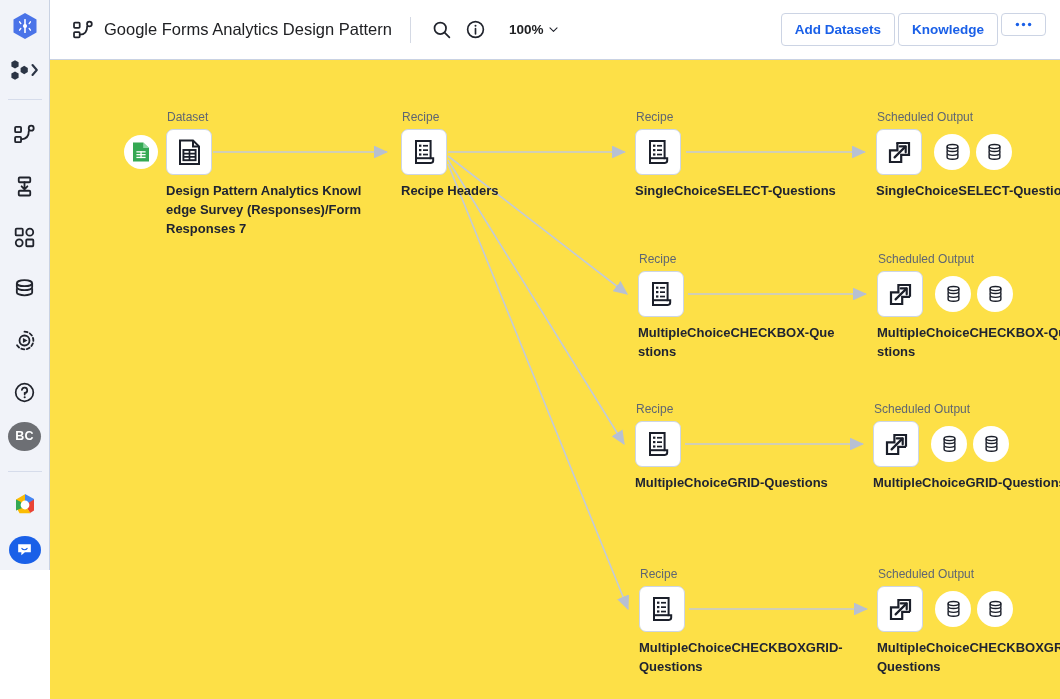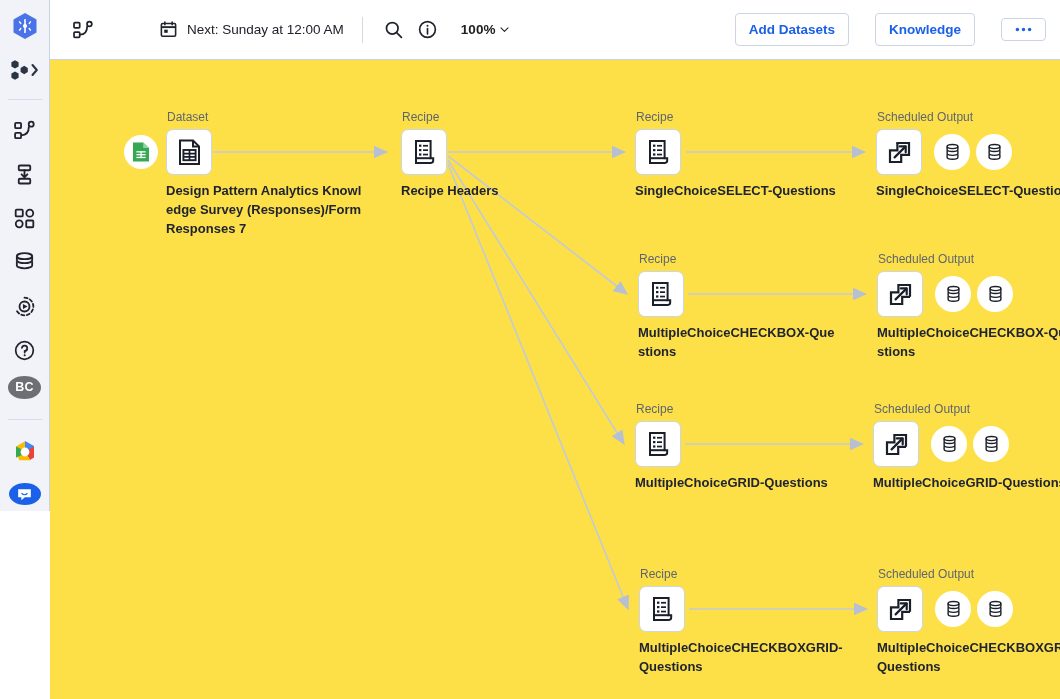--- a/index.html
+++ b/index.html
@@ -6,21 +6,21 @@
   html, body {
     width: 1060px; height: 699px;
     font-family: "Liberation Sans", sans-serif;
     background: #ffffff;
     overflow: hidden;
   }
   #app { position: relative; width: 1060px; height: 699px; display: flex; }
 
   
   .rail {
-    width: 50px; height: 511px;
+    width: 50px; height: 570px;
     background: #f1f3f9;
     border-right: 1px solid #c9d2e3;
     display: flex; flex-direction: column; align-items: center;
     flex: 0 0 50px;
     position: relative;
   }
   .rail-logo { margin-top: 11px; width: 30px; height: 30px; display:flex; align-items:center; justify-content:center; }
   .rail-proj { margin-top: 17px; display:flex; align-items:center; justify-content:center; gap:1px; width: 50px; }
   .rail-div { width: 34px; height: 1px; background: #d6dceb; margin: 17px 0 0 0; }
   .rail-icon {
@@ -77,21 +77,21 @@
     margin-left: 12px; cursor: pointer; padding: 5px 4px;
   }
   .btn {
     border: 1px solid #ccd4e4; border-radius: 4px;
     background: #fff; color: #1a60e8;
     font-family: "Liberation Sans", sans-serif;
     font-size: 13.5px; font-weight: bold;
     padding: 8px 13px; cursor: pointer; white-space: nowrap;
   }
   .btn-more { padding: 8px 13px; display:flex; align-items:center; justify-content:center; }
-  .hdr-right { margin-left: auto; display: flex; align-items: center; gap: 26px; }
+  .hdr-right { margin-left: auto; display: flex; align-items: flex-start; gap: 3px; }
 
   
   .canvas {
     position: relative; flex: 1;
     background: #fde047;
     overflow: hidden;
   }
   svg.edges { position: absolute; inset: 0; width: 100%; height: 100%; }
 
   .node { position: absolute; }
@@ -231,30 +231,22 @@
 
     <div class="header">
       <span class="flow-icon">
         <svg width="22" height="22" viewBox="0 0 24 24">
           <rect x="2.2" y="4" width="6.2" height="5.6" rx="1" fill="none" stroke="#20232c" stroke-width="1.9"></rect>
           <rect x="2.2" y="14.4" width="6.2" height="5.6" rx="1" fill="none" stroke="#20232c" stroke-width="1.9"></rect>
           <circle cx="19" cy="5.4" r="2.6" fill="none" stroke="#20232c" stroke-width="1.9"></circle>
           <path d="M8.6 17 C15 17 16.6 12 16.6 7.6" stroke="#20232c" stroke-width="1.9" fill="none"></path>
         </svg>
       </span>
-
-      <div class="hdr-sched">
-        <svg width="19" height="19" viewBox="0 0 24 24">
-          <rect x="3" y="4.4" width="18" height="16.2" rx="1.6" fill="none" stroke="#20232c" stroke-width="2"></rect>
-          <path d="M3 9 h18" stroke="#20232c" stroke-width="2.4"></path>
-          <path d="M7.4 2.6 v3.4 M16.6 2.6 v3.4" stroke="#20232c" stroke-width="2" stroke-linecap="round"></path>
-          <rect x="6.6" y="12.2" width="4.4" height="4" fill="#20232c"></rect>
-        </svg>
-        <span class="lbl">Next: Sunday at 12:00 AM</span>
-      </div>
+      <span class="title">Google Forms Analytics Design Pattern</span>
+
 
       <div class="hdr-sep"></div>
 
       <div class="icon-btn">
         <svg width="21" height="21" viewBox="0 0 24 24">
           <circle cx="10.6" cy="10.6" r="6.6" fill="none" stroke="#20232c" stroke-width="2"></circle>
           <path d="M15.6 15.6 L21 21" stroke="#20232c" stroke-width="2" stroke-linecap="round"></path>
         </svg>
       </div>
 

